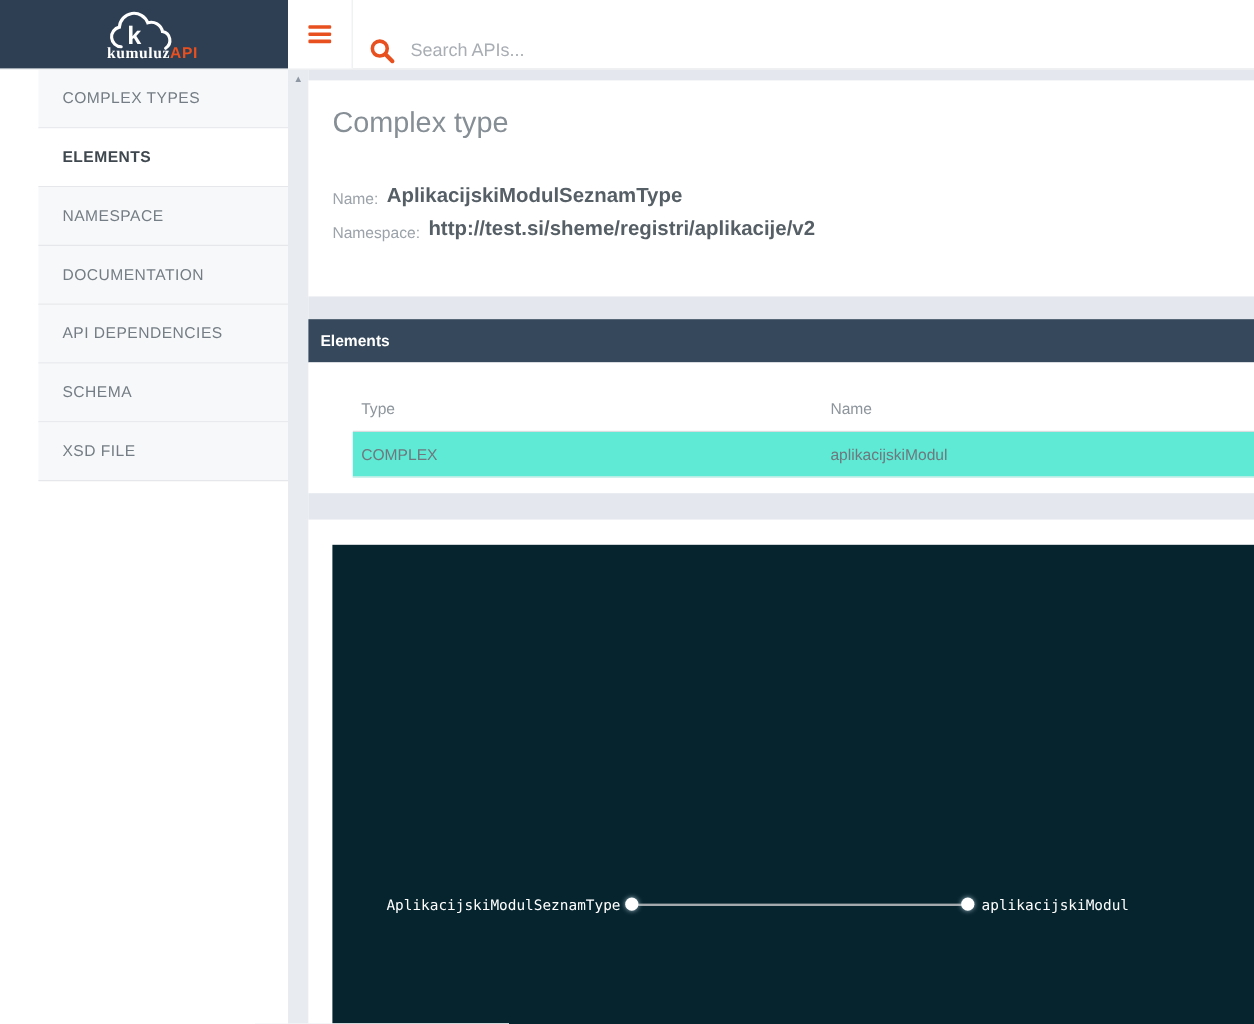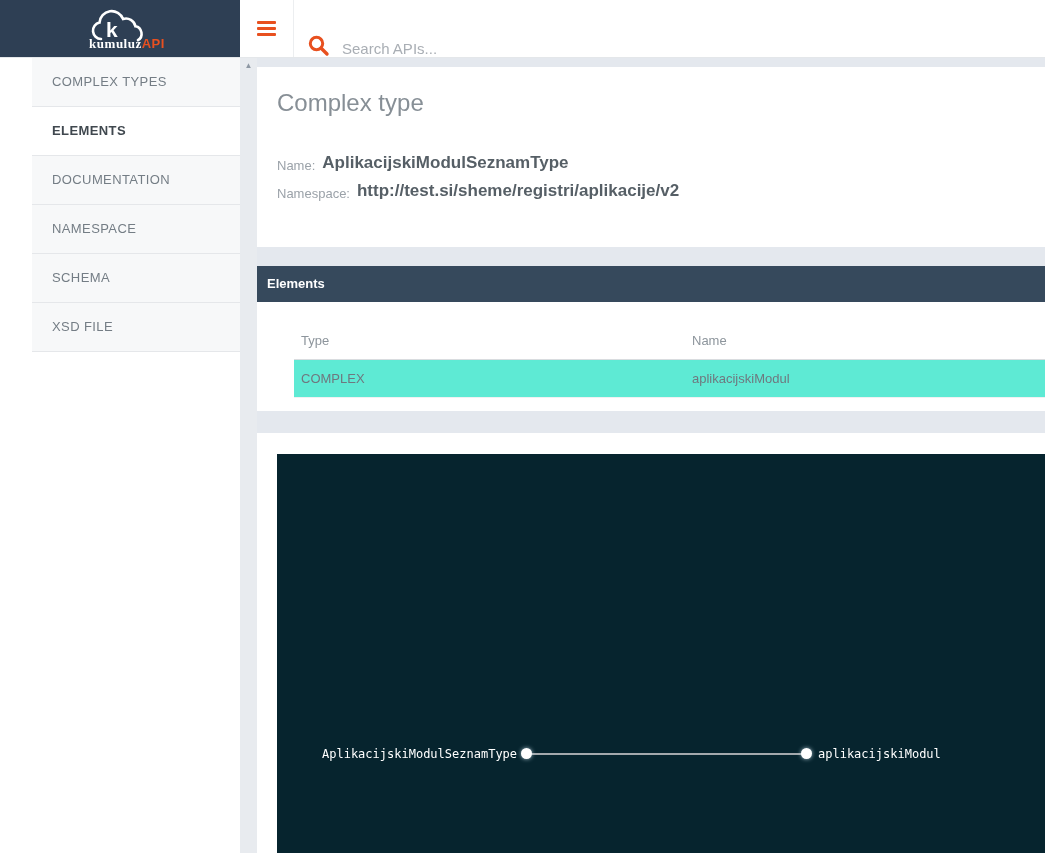--- a/index.html
+++ b/index.html
@@ -25,21 +25,21 @@
   .logo-cloud svg { display:block; }
   .logo-text { font-size:13px; font-weight:bold; letter-spacing:.5px; line-height:10px; margin-top:-7px; margin-left:14px; }
   .logo-brand { color:#ffffff;font-family:Liberation Serif, serif; }
   .logo-suffix { color:#e8501f; }
   .menu-btn {
     width:54px; flex:none; display:flex; flex-direction:column;
     align-items:center; justify-content:center; gap:3px;
     border-right:1px solid #eceef0; cursor:pointer; background:#fff;
   }
   .menu-bar { width:19px; height:3px; border-radius:1px; background:#e8501f; }
-  .search-area { flex:1; display:flex; align-items:flex-end; padding-left:14px;margin-top:28px; }
+  .search-area { flex:1; display:flex; align-items:center; padding-left:14px;margin-top:28px; }
   .search-icon { width:22px; height:22px; flex:none; margin-right:12px; }
   .search-input {
     border:none; outline:none; font-size:15px; color:#555c63; width:500px;
     font-family:"Liberation Sans", sans-serif; background:transparent;
   }
   .search-input::placeholder { color:#a9aeb4; opacity:1; }
 
   
   .sidebar { position:absolute; top:58px; left:0; width:240px; bottom:0; background:#ffffff;padding-left:32px; }
   .nav-item {
@@ -145,22 +145,23 @@
         <line x1="13.2" y1="13.2" x2="19" y2="19" stroke="#e8501f" stroke-width="3.4" stroke-linecap="round"></line>
       </svg>
     </span>
     <input class="search-input" type="text" placeholder="Search APIs..." style="">
   </div>
 </header>
 
 <nav class="sidebar">
   <div class="nav-item">COMPLEX TYPES</div>
   <div class="nav-item active">ELEMENTS</div>
+  <div class="nav-item">NAMESPACE</div>
   <div class="nav-item">DOCUMENTATION</div>
-  <div class="nav-item">NAMESPACE</div>
+  <div class="nav-item">API DEPENDENCIES</div>
   <div class="nav-item">SCHEMA</div>
   <div class="nav-item">XSD FILE</div>
 </nav>
 
 <div class="scroll-col">
   <div class="scroll-up">▲</div>
 </div>
 
 <main class="main">
 

